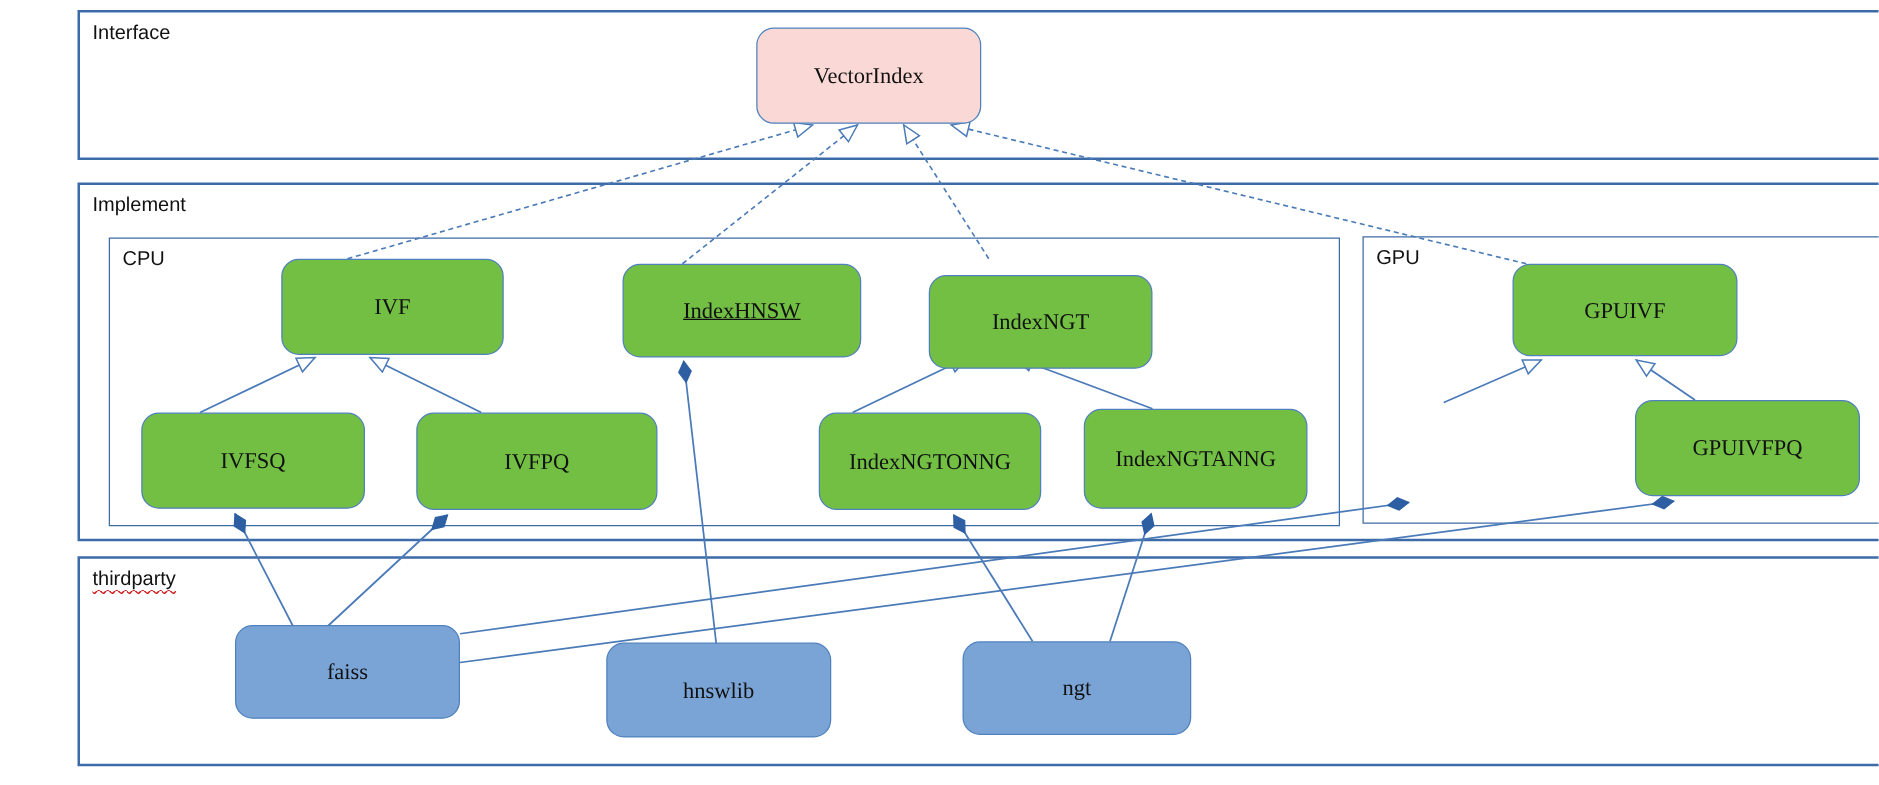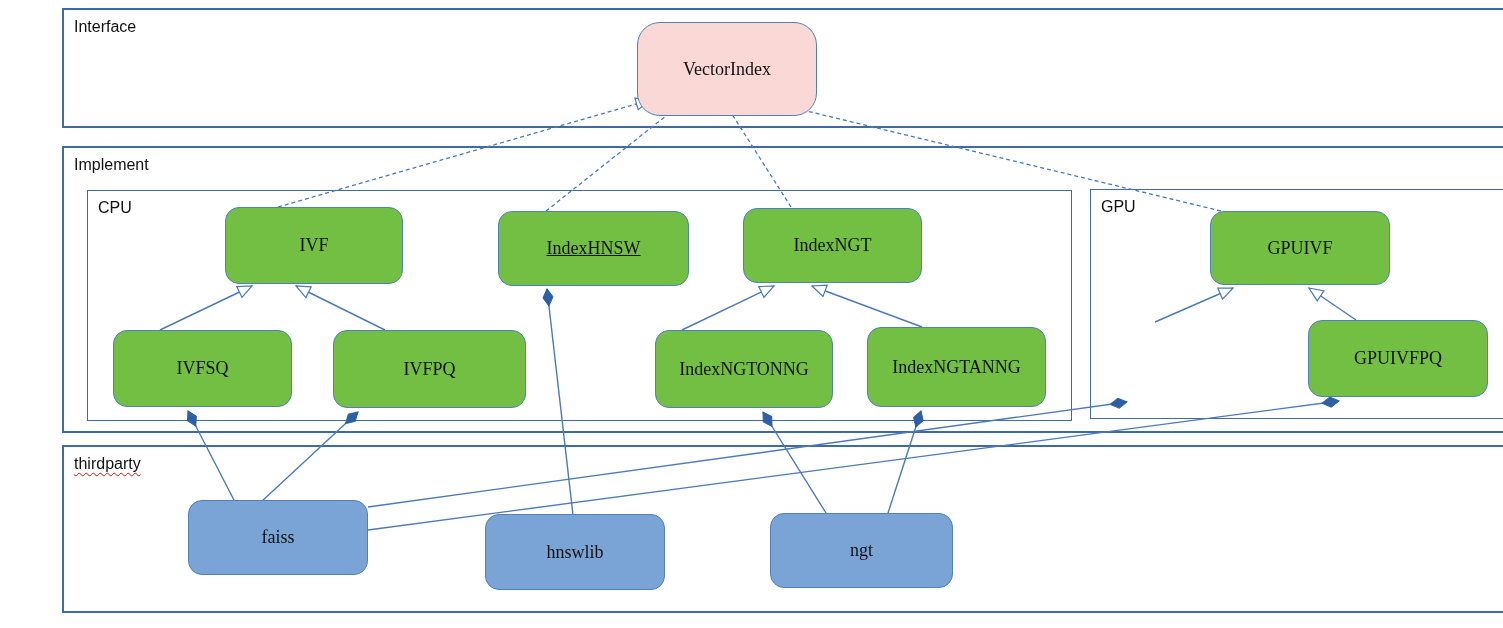--- a/index.html
+++ b/index.html
@@ -78,25 +78,25 @@
 
     <line class="s" x1="573" y1="515" x2="547" y2="289" marker-end="url(#dia)"></line>
     <line class="s" x1="235" y1="502" x2="188" y2="411" marker-end="url(#dia)"></line>
     <line class="s" x1="261" y1="502" x2="358" y2="412" marker-end="url(#dia)"></line>
     <line class="s" x1="368" y1="507" x2="1127" y2="402" marker-end="url(#dia)"></line>
     <line class="s" x1="368" y1="530" x2="1339" y2="401" marker-end="url(#dia)"></line>
     <line class="s" x1="826" y1="513" x2="763" y2="412" marker-end="url(#dia)"></line>
     <line class="s" x1="888" y1="513" x2="921" y2="411" marker-end="url(#dia)"></line>
   </svg>
 
-  <div class="node iface" style="left:637px;top:22px;width:180px;height:94px;border-radius:23px;">VectorIndex</div>
+  <div class="node iface" style="left:605px;top:22px;width:180px;height:77px;">VectorIndex</div>
 
   <div class="node cls" style="left:185px;top:207px;width:178px;height:77px;">IVF</div>
   <div class="node cls" style="left:458px;top:211px;width:191px;height:75px;text-decoration:underline;">IndexHNSW</div>
-  <div class="node cls" style="left:703px;top:208px;width:179px;height:75px;">IndexNGT</div>
+  <div class="node cls" style="left:703px;top:220px;width:179px;height:75px;">IndexNGT</div>
   <div class="node cls" style="left:1170px;top:211px;width:180px;height:74px;">GPUIVF</div>
 
   <div class="node cls" style="left:73px;top:330px;width:179px;height:77px;">IVFSQ</div>
   <div class="node cls" style="left:293px;top:330px;width:193px;height:78px;">IVFPQ</div>
   <div class="node cls" style="left:615px;top:330px;width:178px;height:78px;">IndexNGTONNG</div>
   <div class="node cls" style="left:827px;top:327px;width:179px;height:80px;">IndexNGTANNG</div>
   <div class="node cls" style="left:1268px;top:320px;width:180px;height:77px;">GPUIVFPQ</div>
 
   <div class="node third" style="left:188px;top:500px;width:180px;height:75px;">faiss</div>
   <div class="node third" style="left:485px;top:514px;width:180px;height:76px;">hnswlib</div>

